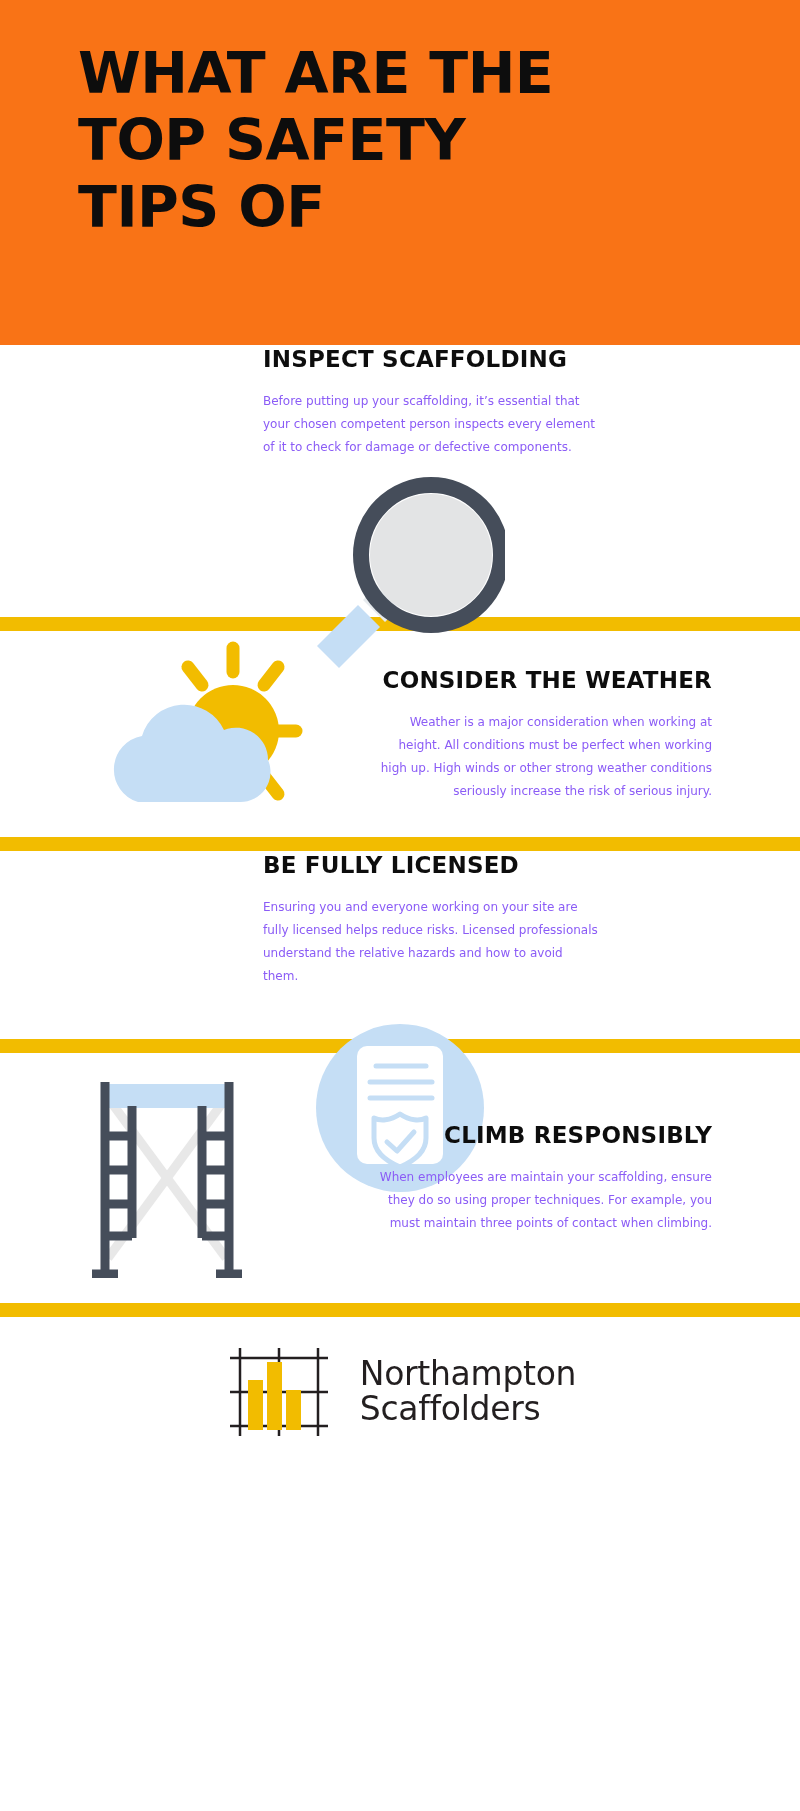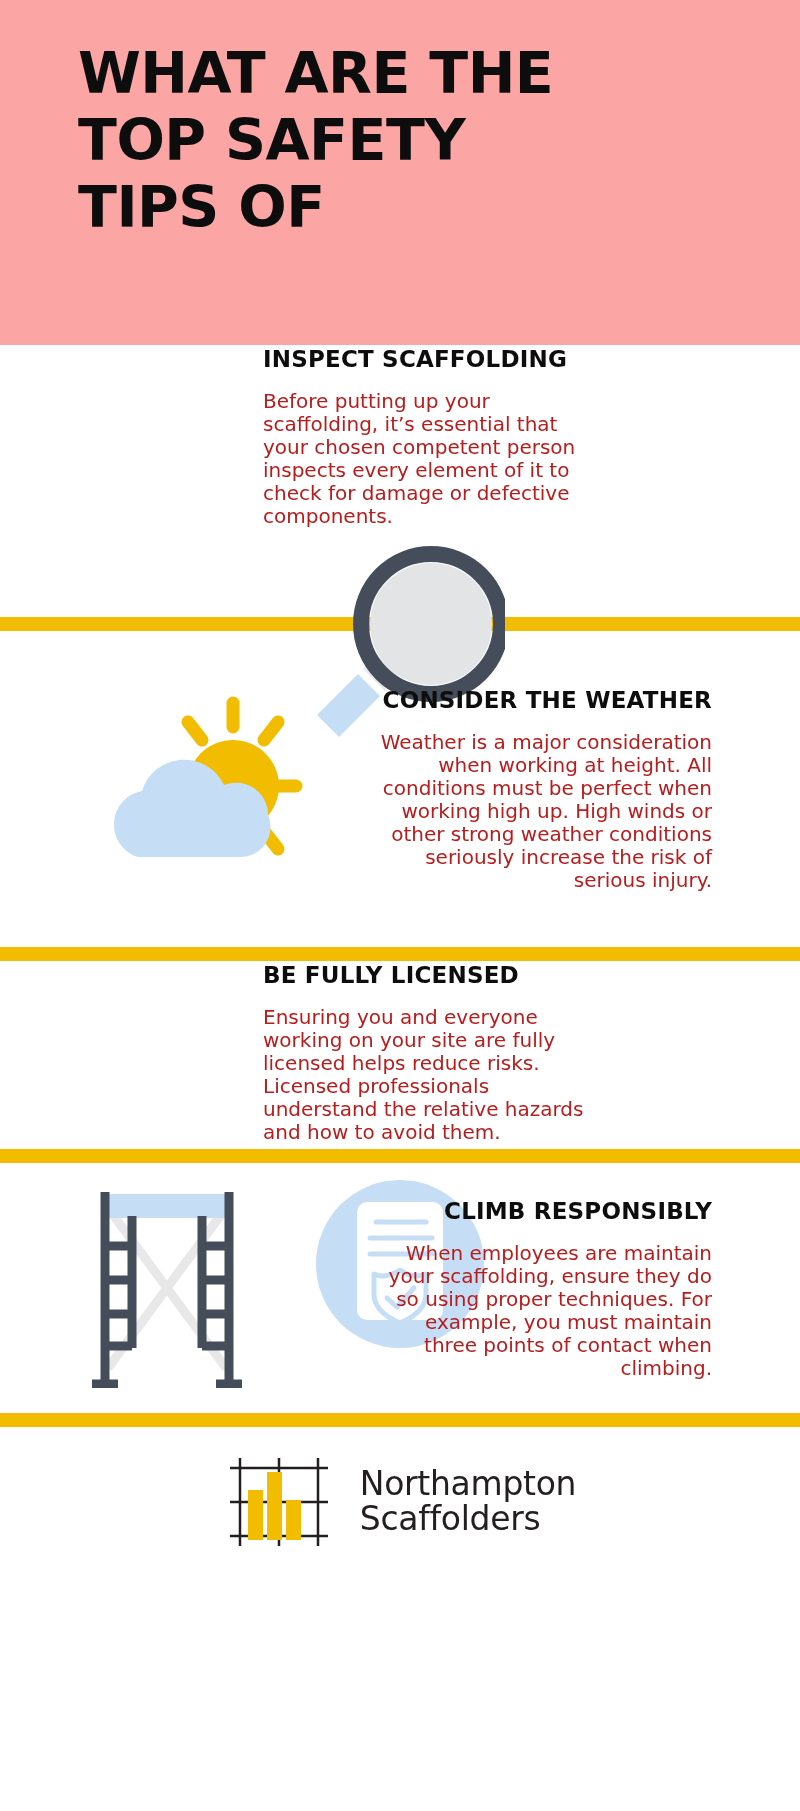--- a/index.html
+++ b/index.html
@@ -11,21 +11,21 @@
   .page {
     width: 800px;
     height: 1811px;
     position: relative;
     background: #ffffff;
     overflow: hidden;
   }
 
   
   .header {
-    background: #fca5a5;
+    background: #f97316;
     height: 345px;
     padding: 40px 70px 0 78px;
     display: flex;
     flex-direction: column;
     justify-content: flex-start;
   }
   .header h1 {
     font-family: "DejaVu Sans", sans-serif;
     font-weight: 700;
     font-size: 57px;
@@ -66,23 +66,23 @@
     font-size: 23px;
     line-height: 29px;
     color: #0d0d0d;
     text-transform: uppercase;
     letter-spacing: 0.2px;
     margin-bottom: 16px;
   }
   .sec-body {
     font-family: "DejaVu Sans", sans-serif;
     font-weight: 400;
-    font-size: 20px;
+    font-size: 12px;
     line-height: 23px;
-    color: #b91c1c;
+    color: #8b5cf6;
   }
 
   .iconcol {
     flex: 1;
     display: flex;
     align-items: center;
     justify-content: center;
     min-height: 240px;
   }
 
@@ -135,21 +135,21 @@
 
         <circle cx="136" cy="83" r="70" fill="none" stroke="#454D5A" stroke-width="16"></circle>
 
         <circle cx="136" cy="83" r="61" fill="#E3E4E5"></circle>
       </svg>
     </div>
   </div>
 
   <div class="divider"></div>
 
-  <div class="section text-right" style="height:316px;margin-left:40px;">
+  <div class="section text-right" style="height:206px;margin-left:40px;">
     <div class="iconcol">
       <svg width="215" height="200" viewBox="0 0 215 200">
         <g stroke="#F2BC00" stroke-width="13" stroke-linecap="round">
           <line x1="131" y1="14" x2="131" y2="38"></line>
           <line x1="86" y1="33" x2="100" y2="51"></line>
           <line x1="176" y1="33" x2="162" y2="51"></line>
           <line x1="68" y1="97" x2="91" y2="97"></line>
           <line x1="194" y1="97" x2="171" y2="97"></line>
           <line x1="176" y1="160" x2="162" y2="142"></line>
           <line x1="86" y1="160" x2="100" y2="142"></line>

